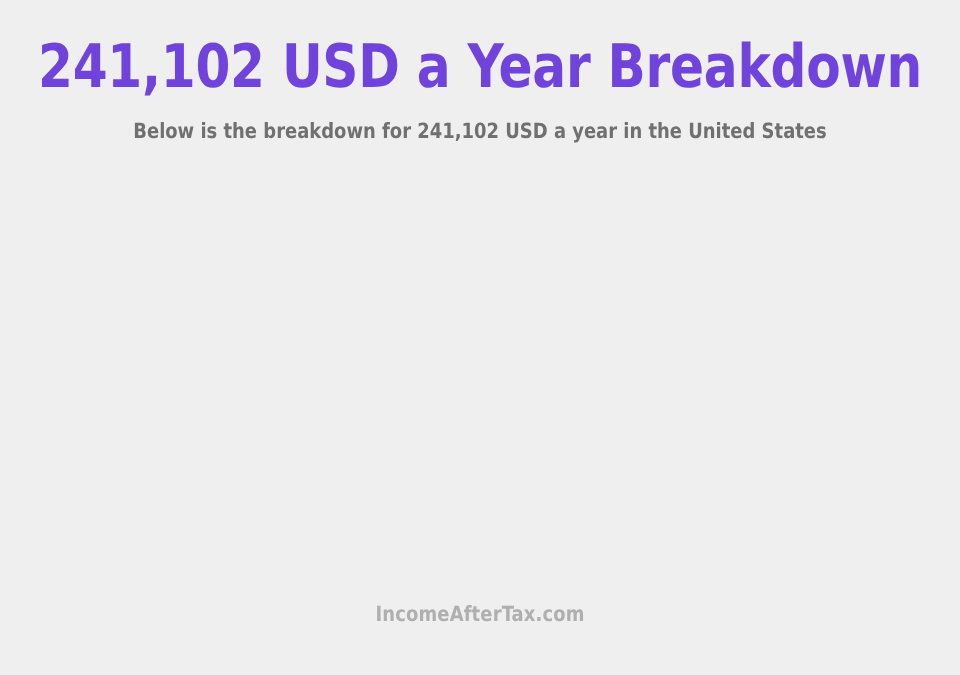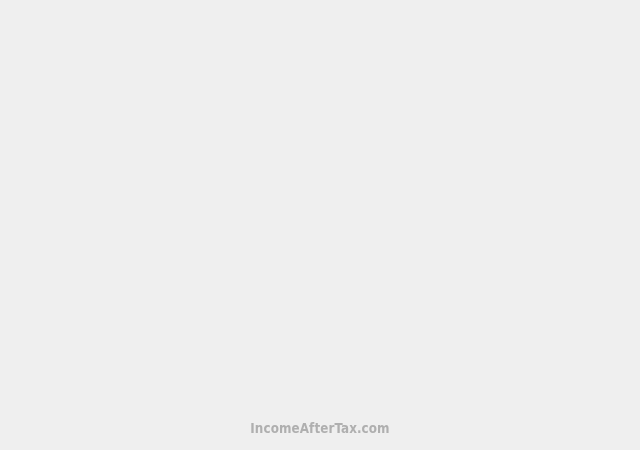--- a/index.html
+++ b/index.html
@@ -72,21 +72,21 @@
   .chart-canvas {
     position: absolute;
     inset: 0;
     background: transparent;
   }
 
   
   .footer {
     width: 100%;
     text-align: center;
-    padding-bottom: 14px;
+    padding-bottom: 32px;
     box-sizing: border-box;
   }
 
   .watermark {
     margin: 0;
     color: #afafaf;
     font-family: "Liberation Sans Narrow", "DejaVu Sans Condensed", "Liberation Sans", sans-serif;
     font-size: 14px;
     font-weight: 700;
     line-height: 16px;
@@ -94,20 +94,24 @@
     letter-spacing: 0.1px;
     transform: scaleX(0.95);
     transform-origin: center center;
   }
 </style>
 </head>
 <body>
 
 <div id="page">
 
+  <div class="header">
+    <h1 class="page-title">241,102 USD a Year Breakdown</h1>
+    <p class="page-subtitle">Below is the breakdown for 241,102 USD a year in the United States</p>
+  </div>
 
   <div class="chart-area">
     <div class="chart-canvas"></div>
   </div>
 
   <div class="footer">
     <p class="watermark">IncomeAfterTax.com</p>
   </div>
 
 </div>

